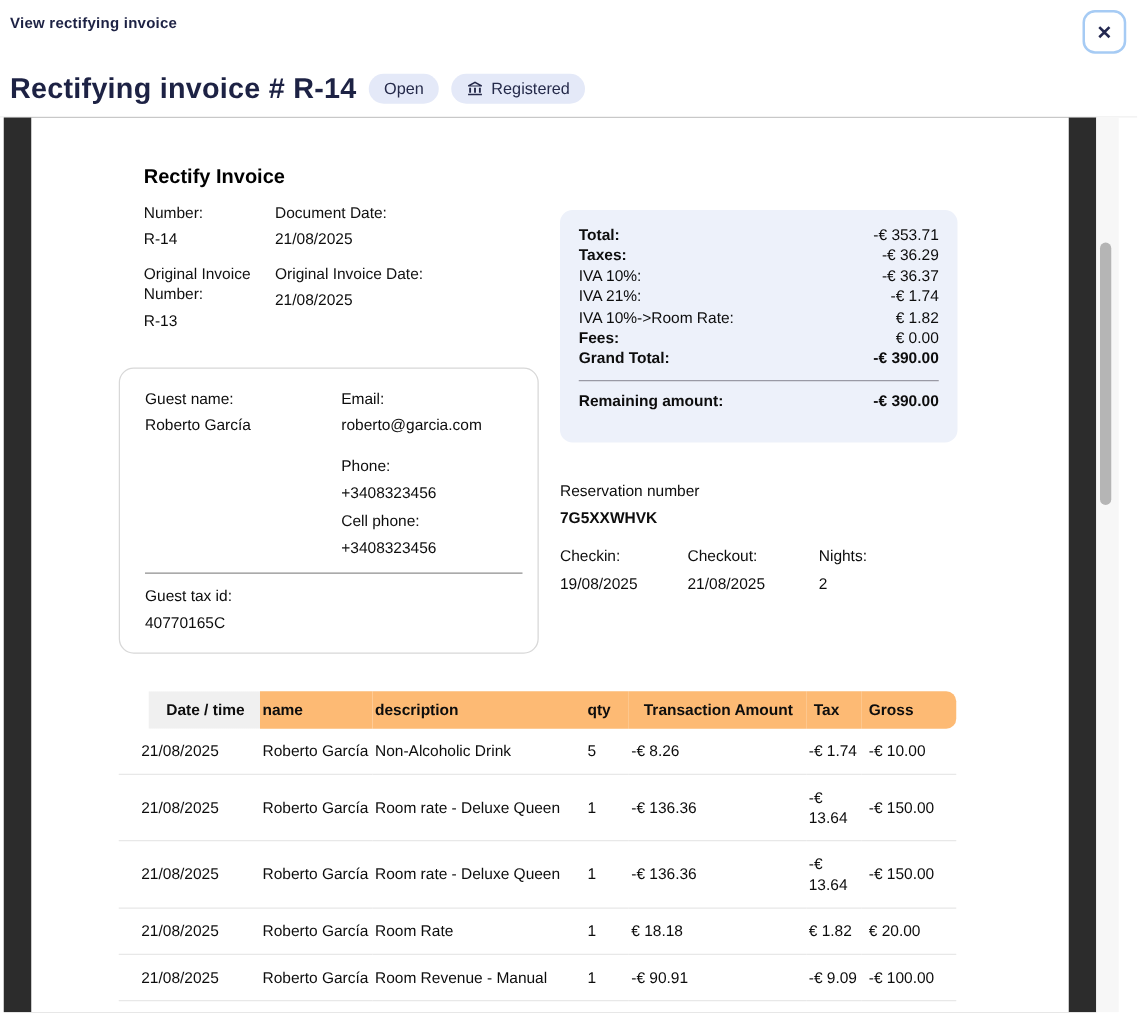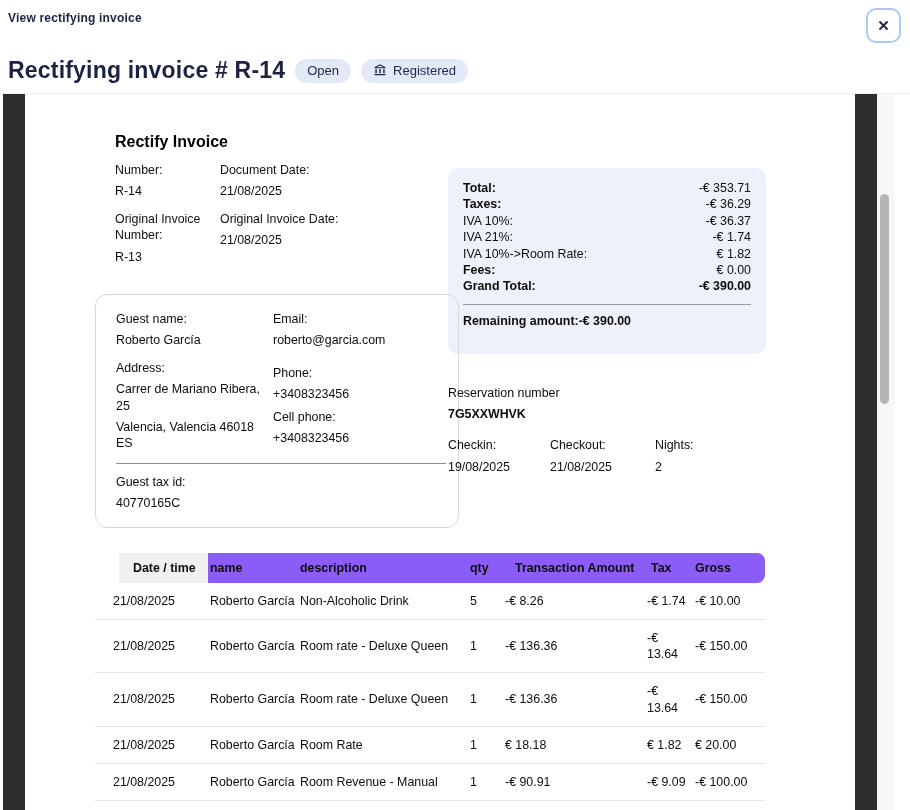--- a/index.html
+++ b/index.html
@@ -4,21 +4,21 @@
 <style>
   * { margin:0; padding:0; box-sizing:border-box; }
   html,body { background:#fff; }
   body { font-family:"Liberation Sans", sans-serif; }
   .modal { position:relative; width:910px; height:810px; background:#fff; overflow:hidden; }
 
   
   .m-title { position:absolute; left:8px; top:11px; font-size:12px; font-weight:700; color:#1d2244; letter-spacing:.2px; }
   .m-subrow { position:absolute; left:8px; top:57px; display:flex; align-items:center; gap:10px; }
   .m-subtitle { font-size:23px; font-weight:700; color:#1d2244; letter-spacing:.2px; }
-  .badge { display:inline-flex; gap:6px; background:#e4e9f8; color:#252a4a;
+  .badge { display:inline-flex; align-items:center; gap:6px; background:#e4e9f8; color:#252a4a;
            font-size:13px; font-weight:500; padding:4px 12px; border-radius:13px; line-height:16px; }
   .badge svg { display:block; }
   .close-btn { position:absolute; right:9px; top:8px; width:35px; height:35px; background:#fff;
                border:2px solid #a6cbf4; border-radius:10px; display:flex; align-items:center; justify-content:center;
                color:#232850; font-size:15px; font-weight:700; cursor:pointer; }
   .hdr-divider { position:absolute; left:0; top:93px; width:910px; height:1px; background:#f0f0f0; }
 
   
   .viewer { position:absolute; left:3px; top:94px; width:874px; height:716px; background:#2c2c2c; }
   .page { position:absolute; left:22px; top:0; width:830px; height:716px; background:#fff; overflow:hidden;
@@ -32,41 +32,41 @@
   .fields { position:absolute; left:90px; top:68px; width:260px; display:grid;
             grid-template-columns:105px 1fr; column-gap:0; row-gap:12px; }
   .fld .lbl { color:#111; }
   .fld .val { margin-top:5px; }
 
   .totals { position:absolute; left:423px; top:74px; width:318px; background:#edf1fa; border-radius:10px;
             padding:12px 15px 24px 15px; }
   .t-row { display:flex; justify-content:space-between; line-height:16.4px; }
   .t-row .b { font-weight:700; }
   .t-hr { border:none; border-top:1px solid #9a9aa5; margin:9px 0 8px 0; }
-  .t-remaining { display:flex; font-weight:700; line-height:17px; }
-
-  .guest-card { position:absolute; left:70px; top:200px; width:364px; border:1px solid #d8d8d8;
+  .t-remaining { display:flex; justify-content:space-between; font-weight:700; line-height:17px; }
+
+  .guest-card { position:absolute; left:70px; top:200px; width:336px; border:1px solid #d8d8d8;
                 border-radius:12px; padding:16px 12px 16px 20px; }
   .g-grid { display:grid; grid-template-columns:152px 1fr; column-gap:5px; }
   .g-item .lbl { }
   .g-item .val { margin-top:5px; }
   .mt12 { margin-top:12px; }
   .mt10 { margin-top:10px; }
   .mt3 { margin-top:3px; }
   .g-hr { border:none; border-top:1px solid #8f8f8f; margin:12px 0 10px 0; }
 
   .resv { position:absolute; left:423px; top:291px; width:310px; }
   .resv-num { font-weight:700; margin-top:5px; }
   .resv-cols { display:grid; grid-template-columns:102px 105px 1fr; margin-top:15px; }
   .resv-cols .val { margin-top:6px; }
 
   
   table.tbl { position:absolute; left:70px; top:459px; width:670px; border-collapse:collapse; table-layout:fixed;
               font-size:12.4px; }
-  .tbl th { font-weight:700; text-align:left; height:30px; vertical-align:middle; background:#8b5cf6; padding:0 2px; }
+  .tbl th { font-weight:700; text-align:left; height:30px; vertical-align:middle; background:#fdba74; padding:0 2px; }
   .tbl th.c1 { background:linear-gradient(#f0f0f0,#f0f0f0) no-repeat 24px 0 / calc(100% - 24px) 100%, none; background-color:transparent; padding-left:38px; border-radius:8px 0 0 8px; }
   .tbl th.c7 { border-radius:0 8px 8px 0; padding-left:6px; }
   .tbl th.c5 { padding-left:12px; }
   .tbl th.c6 { padding-left:6px; }
   .tbl td { padding:10px 2px; border-bottom:1px solid #e8e8e8; vertical-align:middle; }
   .tbl td.c1 { padding-left:18px; }
   .tbl td.c7 { padding-left:6px; }
   .tbl td.c6 { padding-right:0; }
   .tbl tr.total td { font-weight:400; }
   .tbl tr.total .tlabel { text-align:right; font-weight:700; padding-right:4px; }
@@ -161,25 +161,20 @@
         </div>
       </div>
 
       <div class="guest-card">
         <div class="g-grid">
           <div>
             <div class="g-item">
               <div class="lbl">Guest name:</div>
               <div class="val">Roberto García</div>
             </div>
-            <div class="g-item mt12">
-              <div class="lbl">Address:</div>
-              <div class="val mt3">Carrer de Mariano Ribera, 25</div>
-              <div class="val mt10">Valencia, Valencia 46018 ES</div>
-            </div>
           </div>
           <div>
             <div class="g-item">
               <div class="lbl">Email:</div>
               <div class="val">roberto@garcia.com</div>
             </div>
             <div class="g-item" style="margin-top:17px">
               <div class="lbl">Phone:</div>
               <div class="val mt3">+3408323456</div>
             </div>

